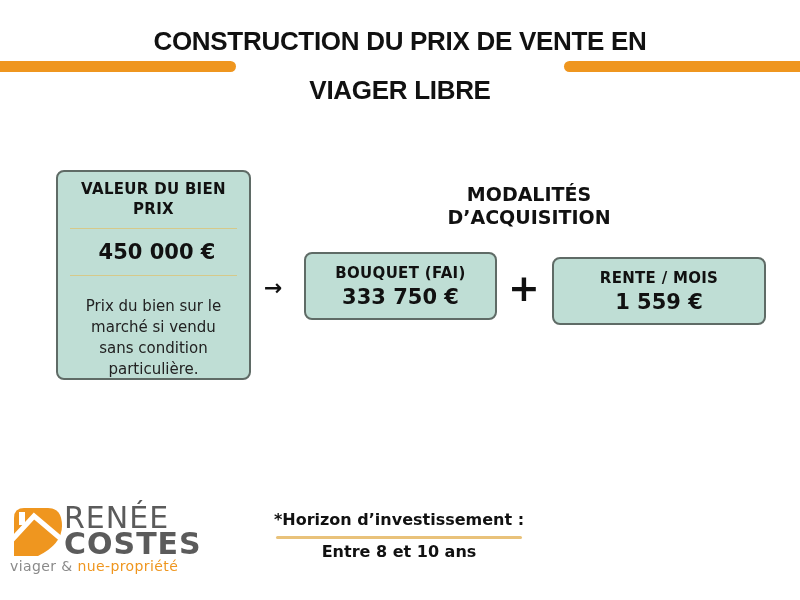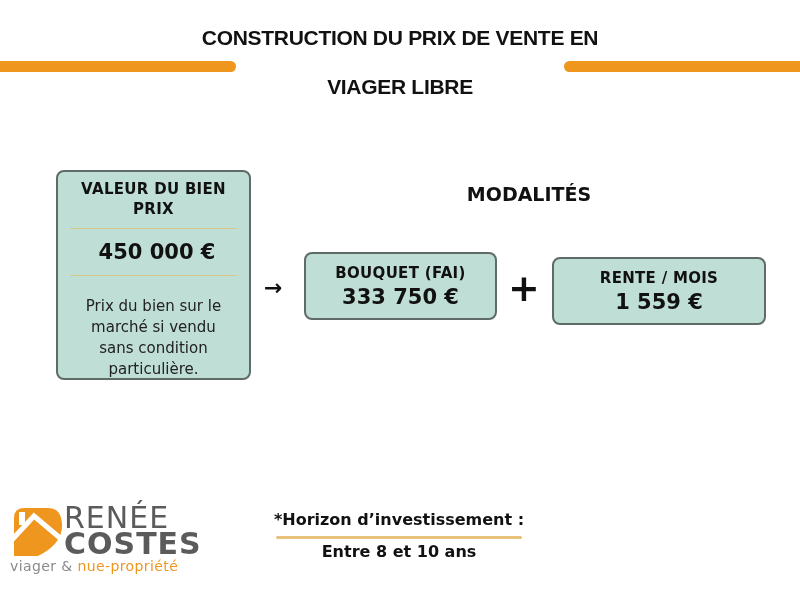--- a/index.html
+++ b/index.html
@@ -1,18 +1,18 @@
 <!DOCTYPE html>
 <html><head>
 <meta charset="utf-8">
 <style>
   html,body{margin:0;padding:0;}
   body{width:800px;height:600px;background:#ffffff;position:relative;overflow:hidden;font-family:"Liberation Sans",sans-serif;color:#111;}
   .abs{position:absolute;}
-  .title{font-family:"Liberation Sans",sans-serif;font-weight:bold;font-size:21px;text-align:center;width:800px;left:0;letter-spacing:-0.3px;}
+  .title{font-family:"Liberation Sans",sans-serif;font-weight:bold;font-size:26px;text-align:center;width:800px;left:0;letter-spacing:-0.3px;}
   .bar{position:absolute;height:11px;background:#ef961f;border-radius:6px;top:61px;}
   .box{position:absolute;background:#bfded5;border:2px solid #5f6b66;border-radius:8px;box-sizing:border-box;text-align:center;}
   .box-head{font-family:"DejaVu Sans",sans-serif;font-weight:bold;font-size:15px;letter-spacing:0.3px;line-height:20px;}
   .box-val{font-family:"DejaVu Sans",sans-serif;font-weight:bold;font-size:21px;}
   .divider{height:1px;background:#d6c98a;margin:0 12px;}
   .desc{font-family:"DejaVu Sans",sans-serif;font-size:15px;line-height:21px;color:#222;}
   .modal{font-family:"DejaVu Sans",sans-serif;font-weight:bold;font-size:19px;text-align:center;line-height:23px;}
   .logo-big{font-family:"DejaVu Sans",sans-serif;font-size:30px;line-height:30px;color:#5b5b5b;letter-spacing:1px;}
 </style>
 </head>
@@ -28,20 +28,21 @@
   <div class="divider" style="margin-top:9px;"></div>
   <div class="box-val" style="margin-top:8px;line-height:30px;padding-left:7px;">450 000 €</div>
   <div class="divider" style="margin-top:8px;"></div>
   <div class="desc" style="margin-top:20px;padding:0 14px;">Prix du bien sur le marché si vendu sans condition particulière.</div>
 </div>
 
 <div class="abs" style="left:264px;top:276px;font-size:22px;font-weight:bold;line-height:24px;font-family:'DejaVu Sans',sans-serif;">→</div>
 
 <div class="abs modal" style="left:400px;top:183px;width:258px;">
   <div>MODALITÉS</div>
+  <div>D’ACQUISITION</div>
 </div>
 
 <div class="box" style="left:304px;top:252px;width:193px;height:68px;">
   <div class="box-head" style="margin-top:9px;font-size:15px;">BOUQUET (FAI)</div>
   <div class="box-val" style="line-height:28px;">333 750 €</div>
 </div>
 
 <div class="abs" style="left:508px;top:266px;font-size:38px;font-weight:bold;line-height:44px;font-family:'DejaVu Sans',sans-serif;">+</div>
 
 <div class="box" style="left:552px;top:257px;width:214px;height:68px;">

